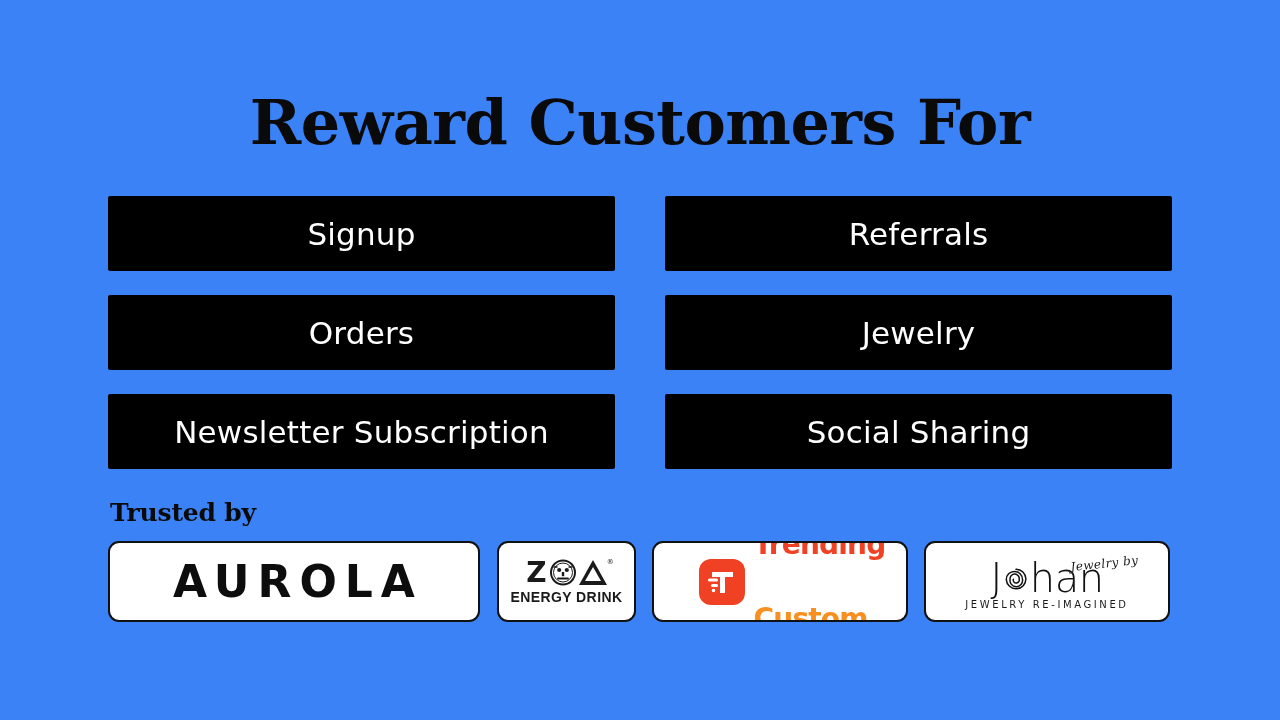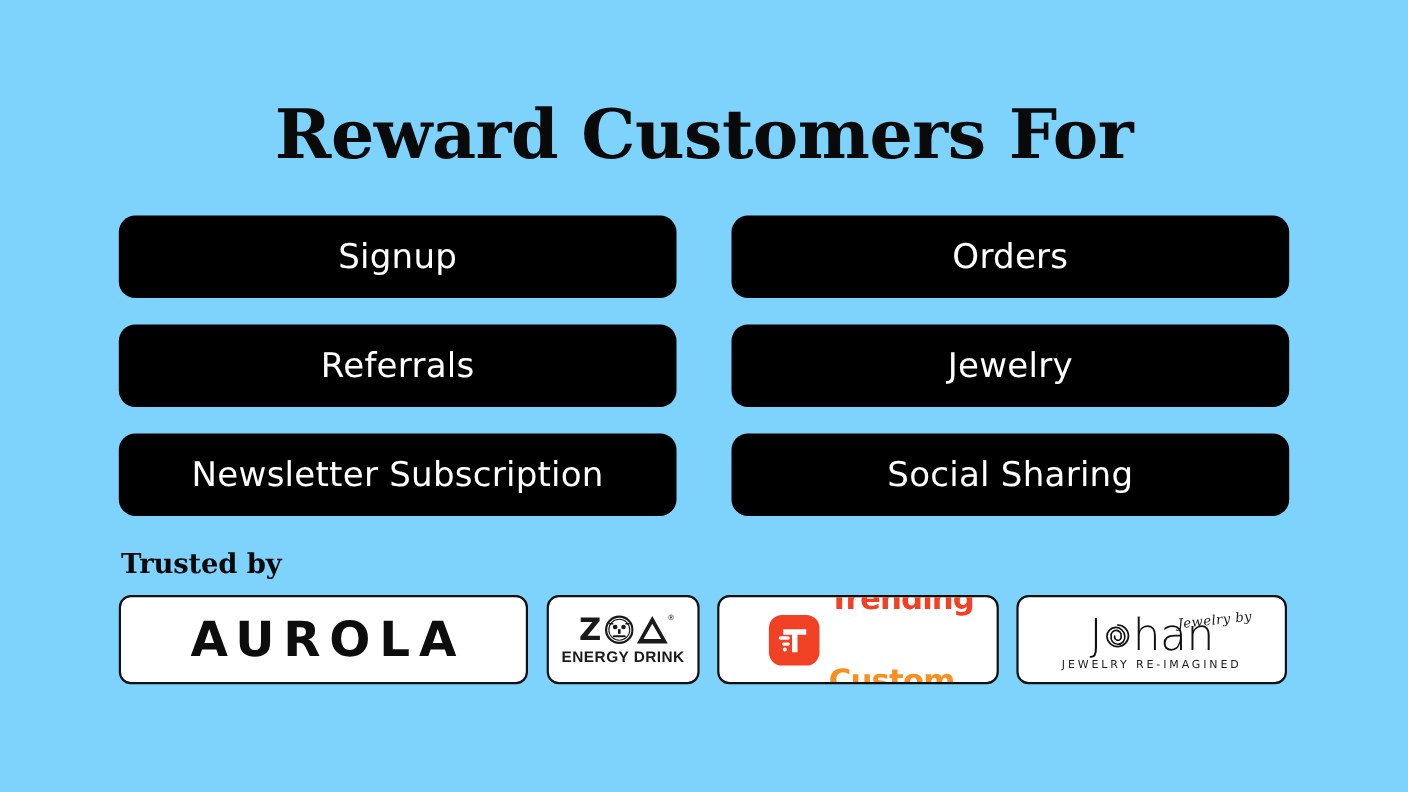--- a/index.html
+++ b/index.html
@@ -12,21 +12,21 @@
 
   body {
     background: #FDCB4C;
     font-family: "Liberation Sans", sans-serif;
     position: relative;
   }
 
   .slide {
     position: absolute;
     inset: 0;
-    background: #7dd3fc;
+    background: #3b82f6;
   }
 
   
   .title {
     position: absolute;
     top: 88px;
     left: 0;
     width: 1280px;
     text-align: center;
     font-family: "DejaVu Serif", "Liberation Serif", serif;
@@ -46,21 +46,21 @@
     width: 1064px;
     display: grid;
     grid-template-columns: 507px 507px;
     column-gap: 50px;
     row-gap: 24px;
   }
 
   .pill {
     height: 75px;
     background: #000000;
-    border-radius: 15px;
+    border-radius: 2px;
     display: flex;
     align-items: center;
     justify-content: center;
     cursor: pointer;
   }
 
   .pill-label {
     color: #FFFFFF;
     font-family: "DejaVu Sans", "Liberation Sans", sans-serif;
     font-weight: 400;
@@ -273,25 +273,25 @@
 
   <h1 class="title">Reward Customers For</h1>
 
   <div class="btn-grid">
 
     <div class="pill">
       <span class="pill-label">Signup</span>
     </div>
 
     <div class="pill">
+      <span class="pill-label">Referrals</span>
+    </div>
+
+    <div class="pill">
       <span class="pill-label">Orders</span>
-    </div>
-
-    <div class="pill">
-      <span class="pill-label">Referrals</span>
     </div>
 
     <div class="pill">
       <span class="pill-label">Jewelry</span>
     </div>
 
     <div class="pill">
       <span class="pill-label">Newsletter Subscription</span>
     </div>
 

